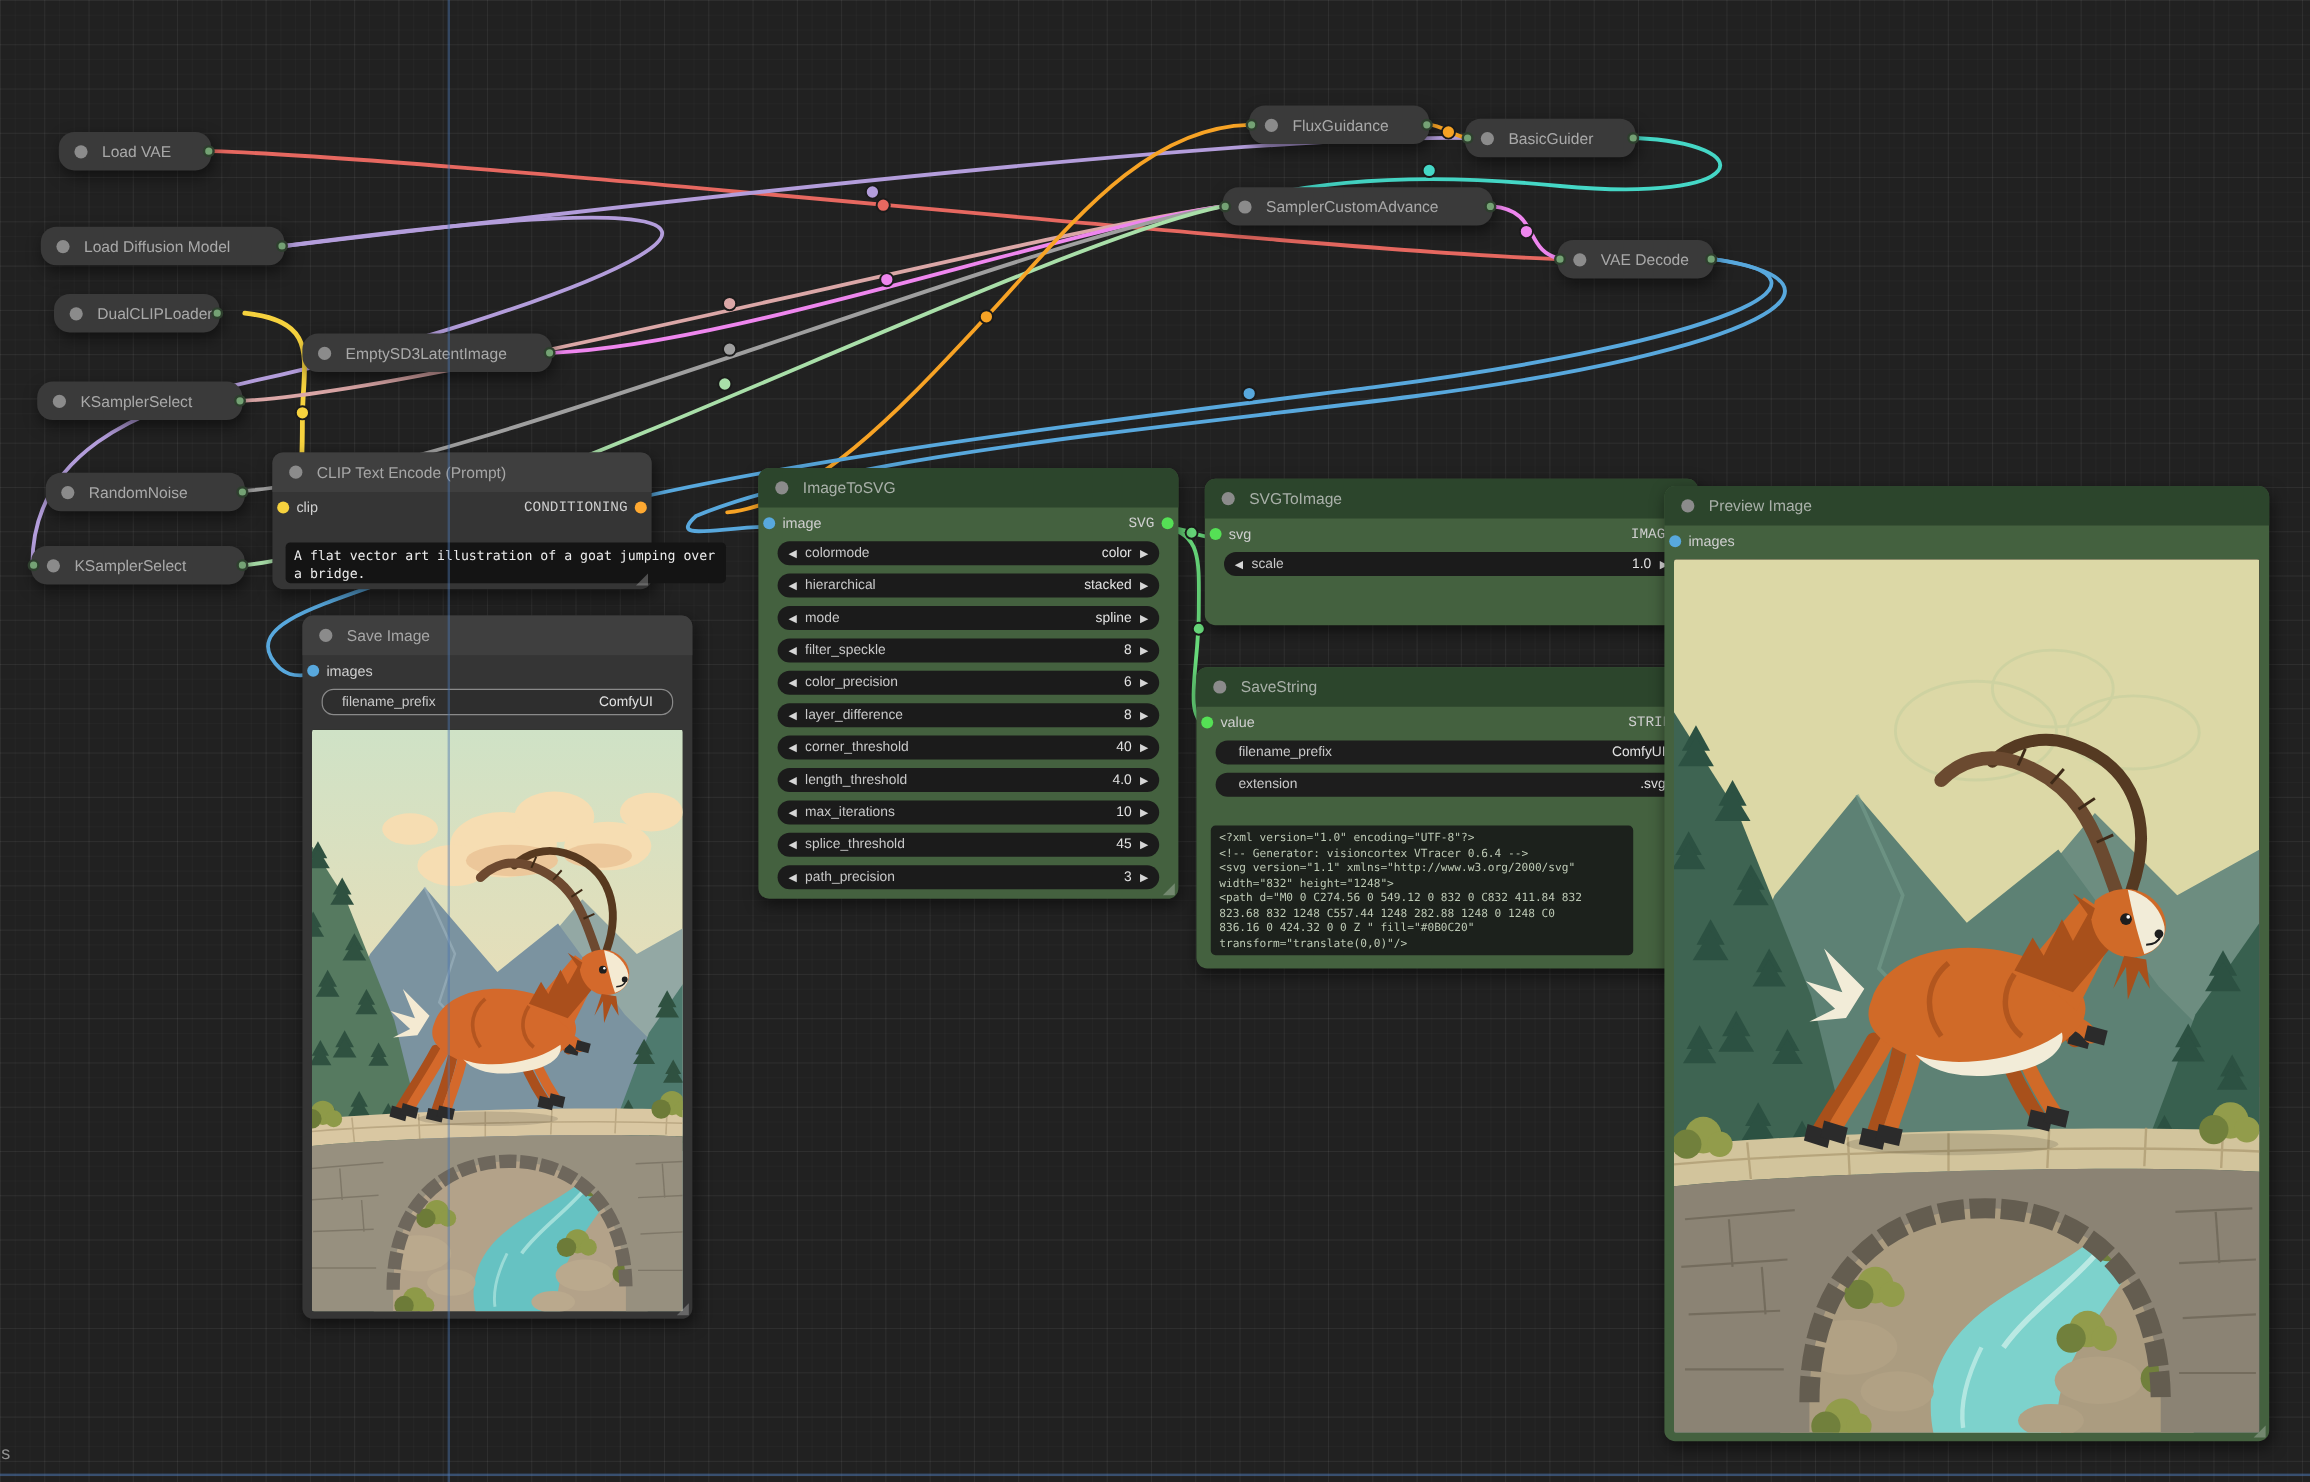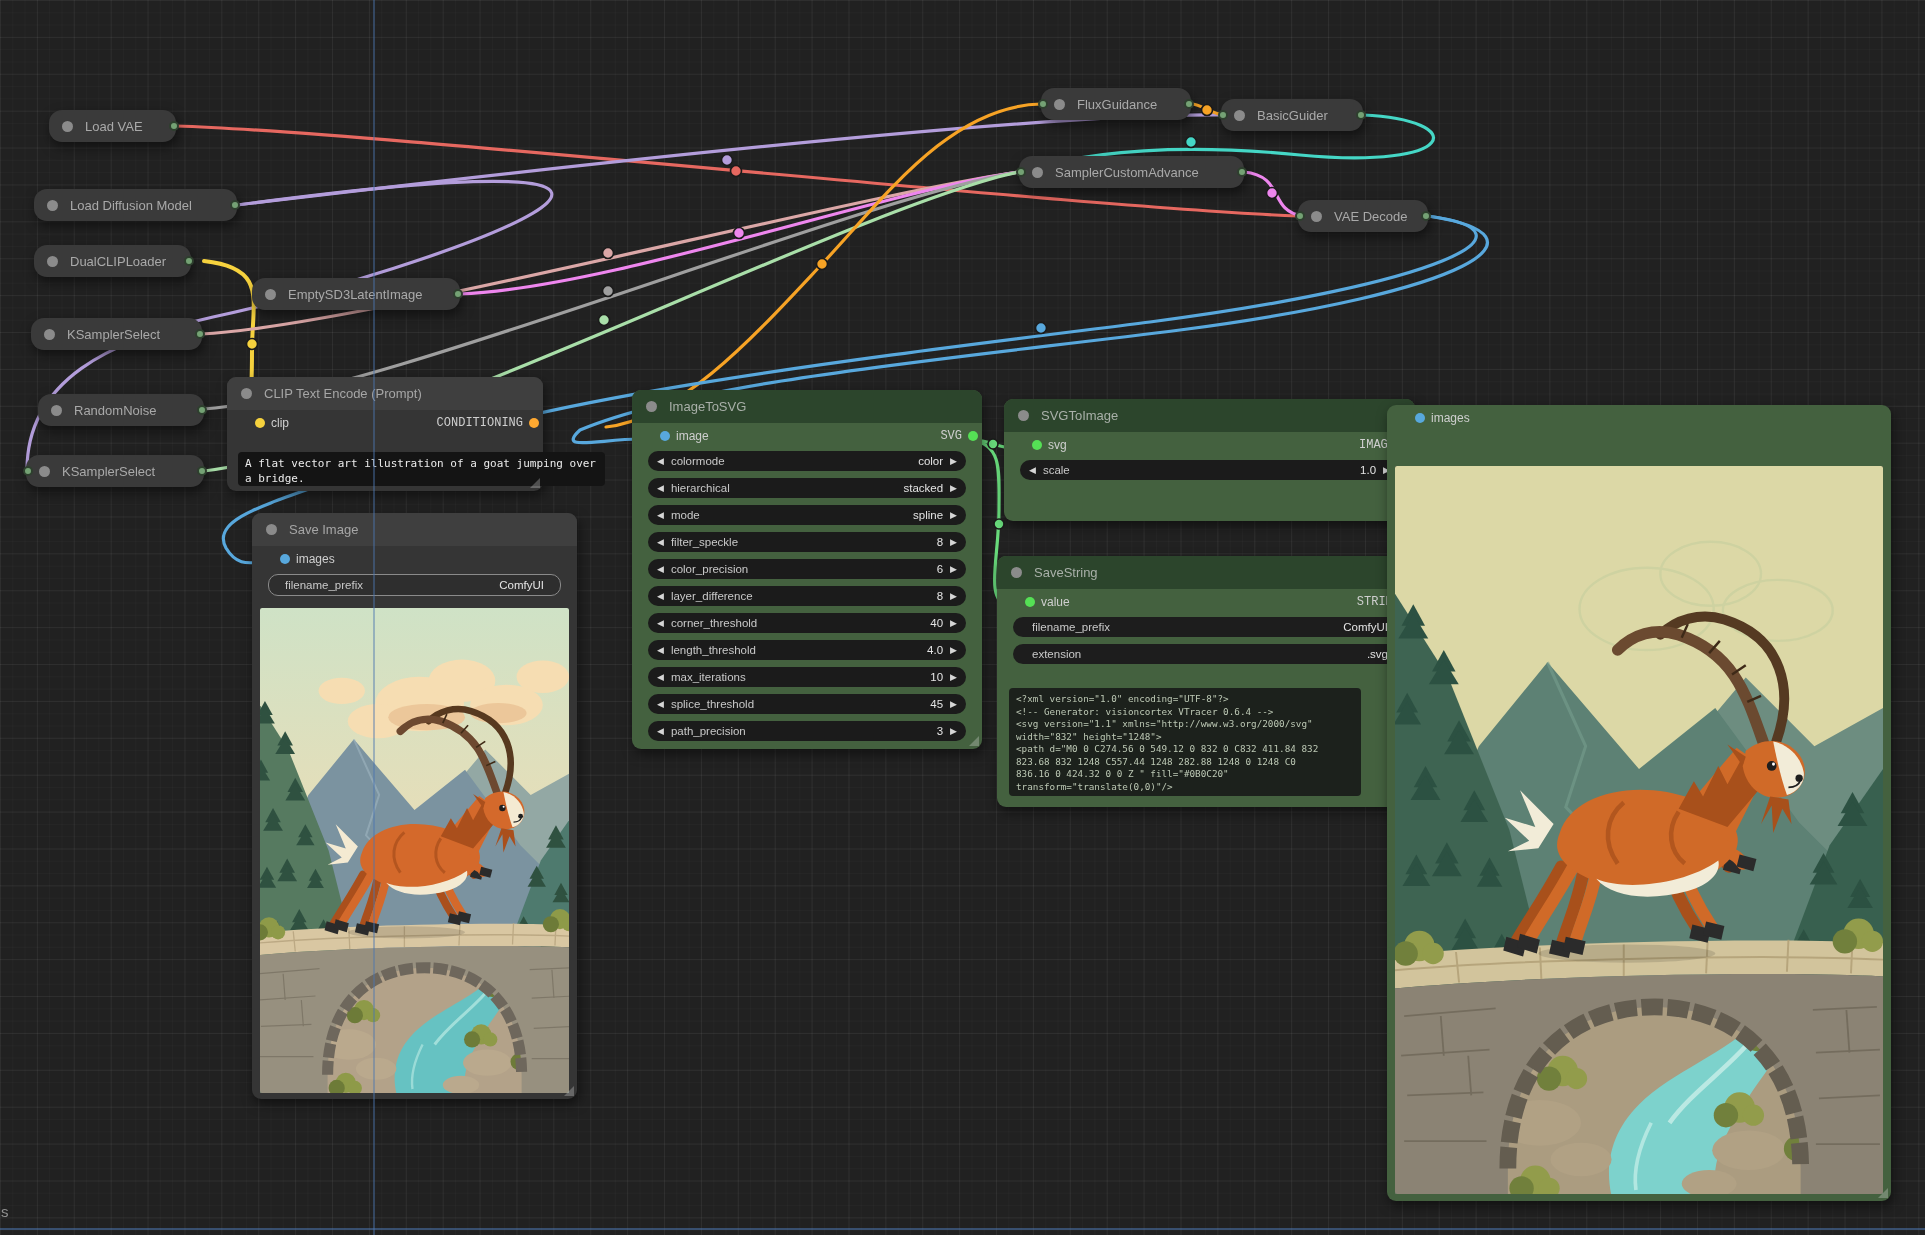--- a/index.html
+++ b/index.html
@@ -33,21 +33,21 @@
          background:#74a274;border:2px solid #2e3f2e;transform:translateY(-50%);box-sizing:border-box;}
   .cport.in{left:-3px;} .cport.out{right:-3px;}
 
   .nhead{height:33px;display:flex;align-items:center;border-radius:9px 9px 0 0;}
   .dark .nhead{background:#3f3f3f;}
   .green .nhead{background:#2c452c;}
   .nhead .cdot{margin-left:14px;}
   .nhead .ctitle{color:#a9b0a9;}
   .dark .nhead .ctitle{color:#a6a6a6;}
 
-  .portrow{position:relative;height:26px;display:flex;align-items:center;font-size:12px;color:#cfcfcf;margin-left:24px;}
+  .portrow{position:relative;height:26px;display:flex;align-items:center;font-size:12px;color:#cfcfcf;}
   .pdot{position:absolute;top:50%;width:10px;height:10px;border-radius:50%;transform:translateY(-50%);box-sizing:border-box;}
   .pdot.in{left:4px;} .pdot.out{right:4px;}
   .plabel-in{margin-left:20px;} .plabel-out{margin-left:auto;margin-right:20px;font-family:Liberation Mono, monospace;}
 
   .widgets{padding:2px 16px 0 16px;}
   .widget{height:20px;margin-bottom:7px;border-radius:10px;background:#1b1b1b;
           display:flex;align-items:center;padding:0 9px;font-size:11.5px;color:#c9c9c9;}
   .widget .wlabel{flex:1;margin:0 7px;white-space:nowrap;overflow:hidden;}
   .widget .wvalue{margin:0 7px;color:#e3e3e3;white-space:nowrap;}
   .widget .arr{font-size:9px;color:#d6d6d6;line-height:1;}
@@ -114,21 +114,21 @@
   <div class="node collapsed" style="left:49px;top:110px;width:127px">
     <span class="cdot"></span>
     <span class="ctitle">Load VAE</span>
     <span class="cport out"></span>
   </div>
   <div class="node collapsed" style="left:34px;top:189px;width:203px">
     <span class="cdot"></span>
     <span class="ctitle">Load Diffusion Model</span>
     <span class="cport out"></span>
   </div>
-  <div class="node collapsed" style="left:34px;top:245px;width:157px">
+  <div class="node collapsed" style="left:45px;top:245px;width:138px">
     <span class="cdot"></span>
     <span class="ctitle">DualCLIPLoader</span>
     <span class="cport out"></span>
   </div>
   <div class="node collapsed" style="left:31px;top:318px;width:171px">
     <span class="cdot"></span>
     <span class="ctitle">KSamplerSelect</span>
     <span class="cport out"></span>
   </div>
   <div class="node collapsed" style="left:38px;top:394px;width:166px">
@@ -528,20 +528,24 @@
   <circle cx="247" cy="198" r="3.2" fill="#1e1e1e"></circle>
           <circle cx="248.2" cy="196.8" r="1" fill="#fff"></circle>
   <circle cx="265" cy="206" r="2.4" fill="#1e1e1e"></circle>
   <path d="M258,212 C262,212 265,210 266,207" fill="none" stroke="#1e1e1e" stroke-width="1.2"></path>
   </svg>
       </div>
     <div class="rhandle"></div>
   </div>
 
   <div class="node green" style="left:1387px;top:405px;width:504px;height:796px">
+    <div class="nhead">
+      <span class="cdot"></span>
+      <span class="ctitle">Preview Image</span>
+    </div>
     <div class="portrow">
       <span class="pdot in" style="background:#58a8dd"></span>
       <span class="plabel-in">images</span>
     </div>
     <div class="imgbox" style="left:8px;top:61px;width:488px;height:728px" id="scene-flat">
         <svg viewBox="0 0 320 480" preserveAspectRatio="xMidYMid slice">
   <defs>
             <linearGradient id="fsky" x1="0" y1="0" x2="0" y2="1">
     <stop offset="0" stop-color="#dcd8a6"></stop>
               <stop offset="0.65" stop-color="#dcd8a6"></stop>

